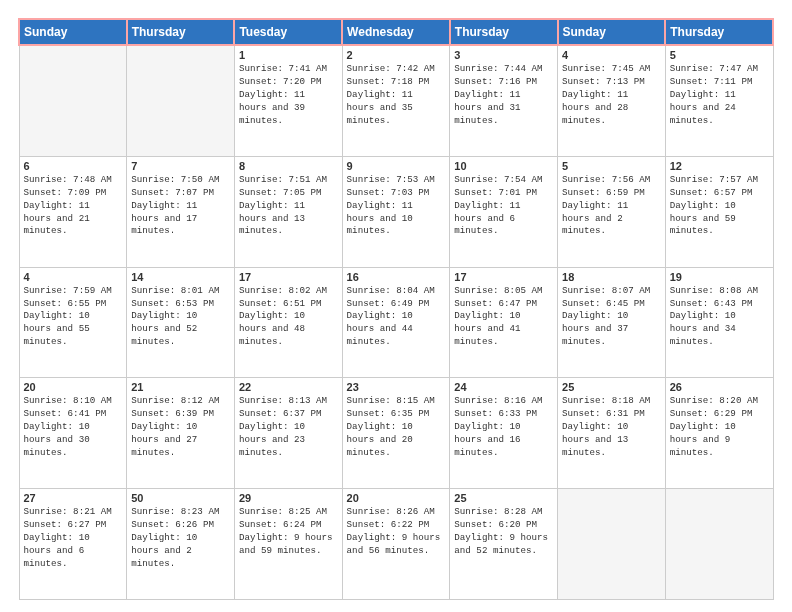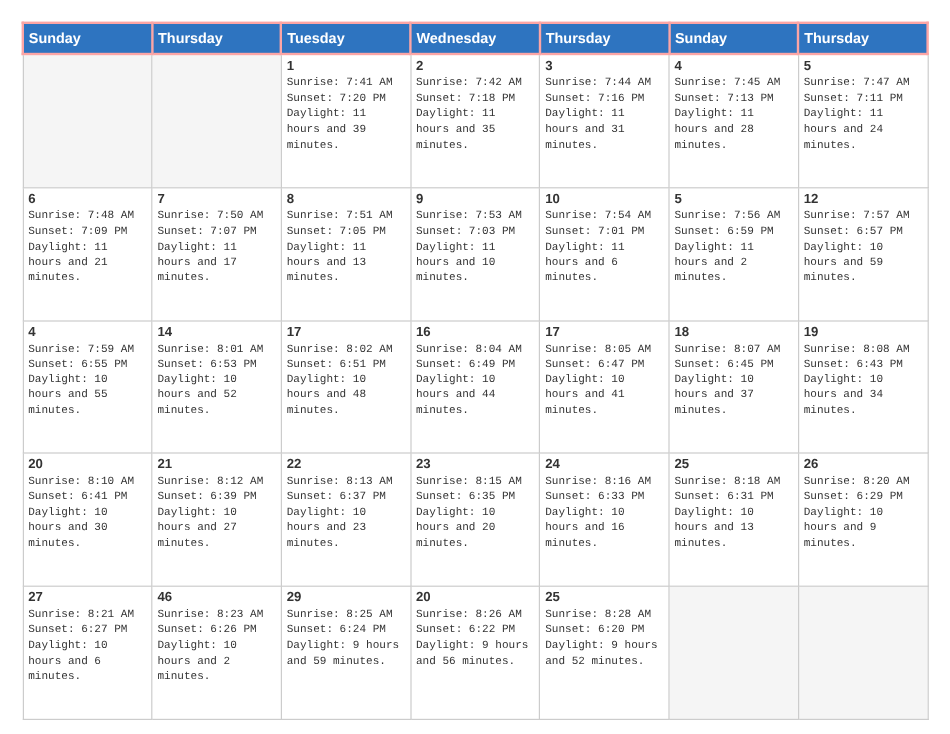--- a/index.html
+++ b/index.html
@@ -211,21 +211,21 @@
             <span class="day-number">26</span>
             <div class="day-info">Sunrise: 8:20 AM<br>Sunset: 6:29 PM<br>Daylight: 10 hours and 9 minutes.</div>
           </td>
         </tr>
         <tr>
           <td>
             <span class="day-number">27</span>
             <div class="day-info">Sunrise: 8:21 AM<br>Sunset: 6:27 PM<br>Daylight: 10 hours and 6 minutes.</div>
           </td>
           <td>
-            <span class="day-number">46</span>
+            <span class="day-number">50</span>
             <div class="day-info">Sunrise: 8:23 AM<br>Sunset: 6:26 PM<br>Daylight: 10 hours and 2 minutes.</div>
           </td>
           <td>
             <span class="day-number">29</span>
             <div class="day-info">Sunrise: 8:25 AM<br>Sunset: 6:24 PM<br>Daylight: 9 hours and 59 minutes.</div>
           </td>
           <td>
             <span class="day-number">20</span>
             <div class="day-info">Sunrise: 8:26 AM<br>Sunset: 6:22 PM<br>Daylight: 9 hours and 56 minutes.</div>
           </td>

